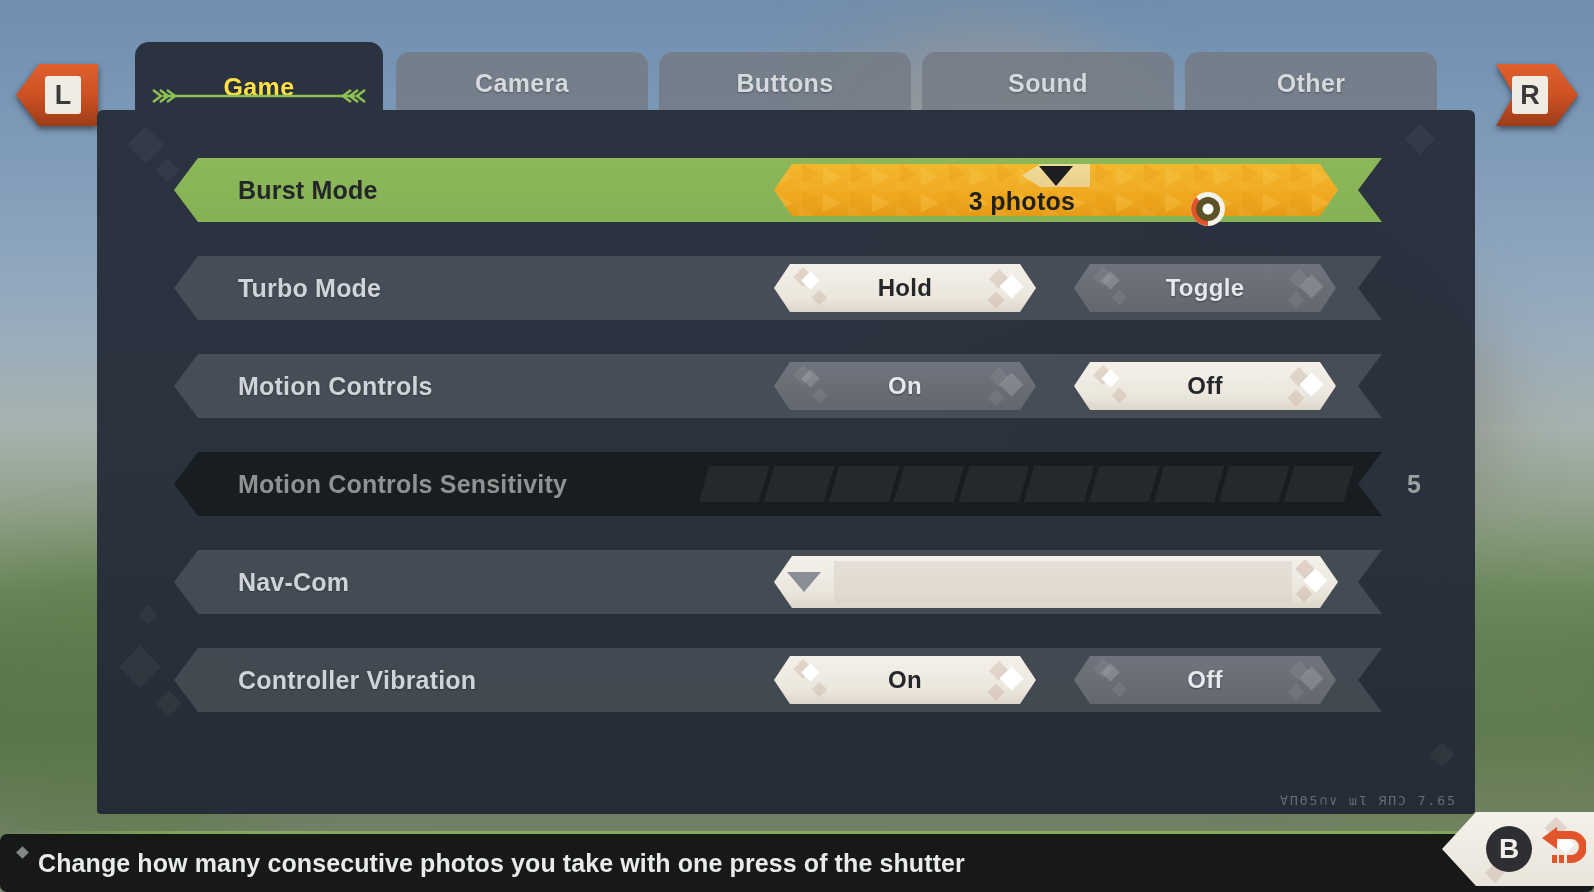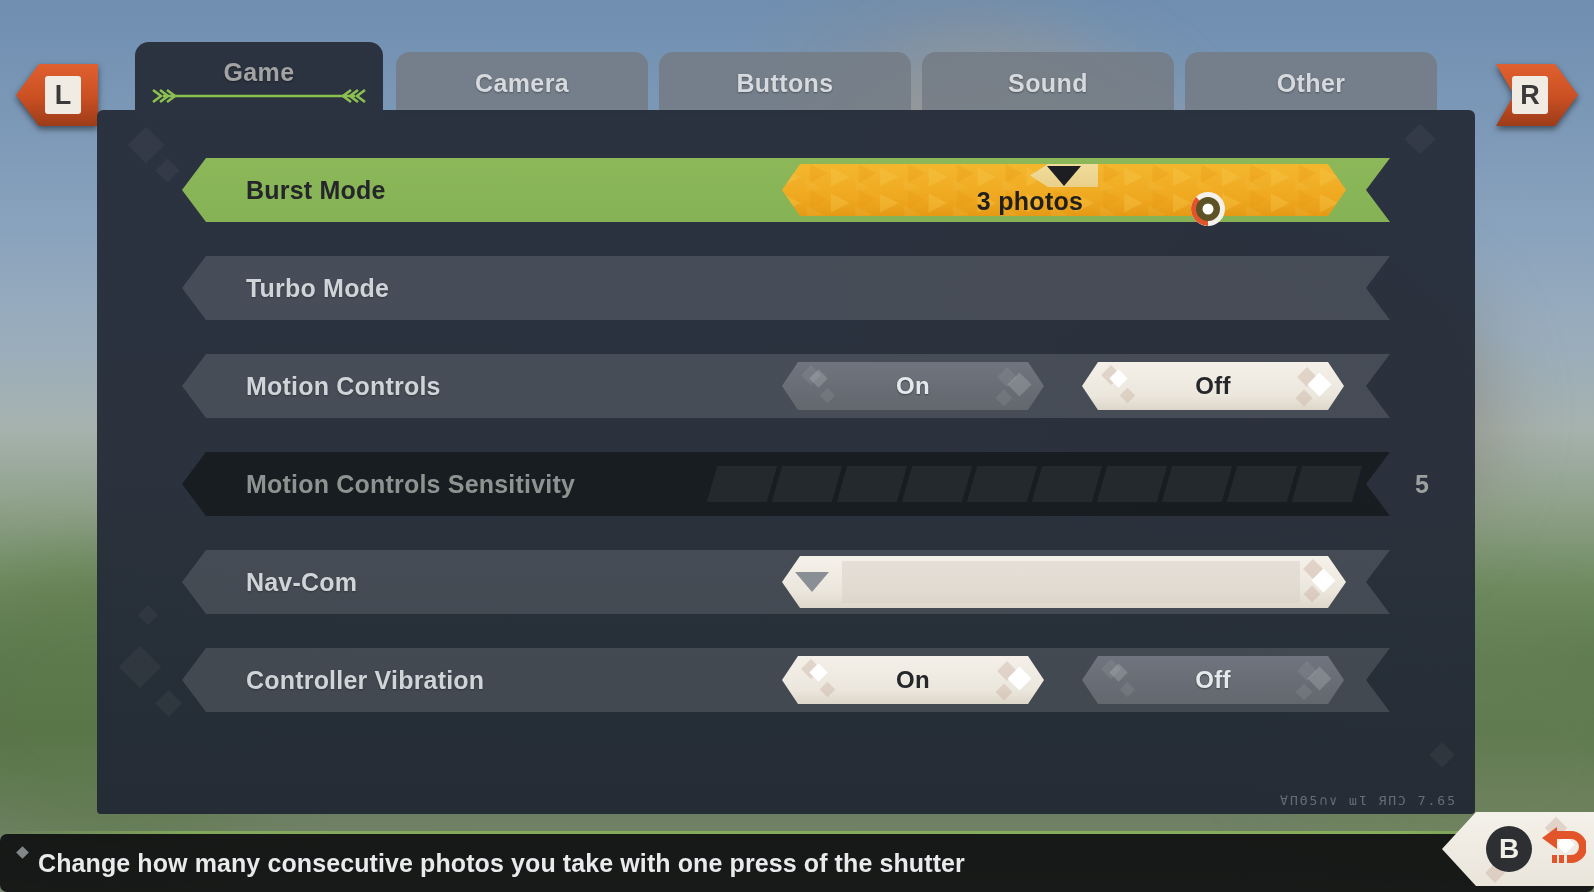--- a/index.html
+++ b/index.html
@@ -44,23 +44,24 @@
     border-radius: 14px 14px 0 0;
     display: flex; align-items: center; justify-content: center;
     font-size: 25px; font-weight: bold;
     letter-spacing: .4px;
     color: #d6dade;
     background: rgba(116,124,133,.88);
     text-shadow: 0 1px 2px rgba(0,0,0,.35);
   }
   .tab.active {
     background: #2b3240;
-    color: #a3a3a3;
+    color: #fde047;
     height: 72px;
     z-index: 6;
+    align-items: flex-end;
   }
   .tab-underline {
     position: absolute; bottom: 10px; left: 14px; right: 14px;
     height: 16px;
   }
   .tab-underline svg { width: 100%; height: 100%; display:block; }
 
   
   .bumper {
     position: absolute;
@@ -101,21 +102,21 @@
   }
   .deco-diamond {
     position: absolute;
     background: rgba(255,255,255,.045);
     transform: rotate(45deg);
   }
 
   
   .row {
     position: absolute;
-    left: 85px;
+    left: 77px;
     width: 1208px;
     height: 64px;
     display: flex; align-items: center;
   }
   .row .rowbg {
     position: absolute; inset: 0;
     clip-path: polygon(24px 0, 100% 0, calc(100% - 24px) 50%, 100% 100%, 24px 100%, 0 50%);
     background: rgba(255,255,255,.135);
   }
   .row.highlight .rowbg {
@@ -425,20 +426,42 @@
               <div class="dd-arrowbox">
                 <div class="tri-down"></div>
               </div>
               <div class="dd-value" style="margin-right: 68px;">3 photos</div>
             </div>
           </div>
         </div>
         <div class="row" style="top: 146px;">
           <div class="rowbg"></div>
           <div class="label">Turbo Mode</div>
+          <div class="control">
+            <div class="hexbtn on">
+              <div class="hexbg"></div>
+              <div class="hexdeco" style="left: 22px; top: 6px; width: 14px; height: 14px;"></div>
+              <div class="hexdeco bright" style="left: 30px; top: 10px; width: 13px; height: 13px;"></div>
+              <div class="hexdeco" style="left: 40px; top: 28px; width: 11px; height: 11px;"></div>
+              <div class="hexdeco" style="right: 30px; top: 8px; width: 14px; height: 14px;"></div>
+              <div class="hexdeco bright" style="right: 16px; top: 14px; width: 17px; height: 17px;"></div>
+              <div class="hexdeco" style="right: 34px; top: 30px; width: 12px; height: 12px;"></div>
+              <span class="hextext">Hold</span>
+            </div>
+            <div class="hexbtn off">
+              <div class="hexbg"></div>
+              <div class="hexdeco" style="left: 22px; top: 6px; width: 14px; height: 14px;"></div>
+              <div class="hexdeco bright" style="left: 30px; top: 10px; width: 13px; height: 13px;"></div>
+              <div class="hexdeco" style="left: 40px; top: 28px; width: 11px; height: 11px;"></div>
+              <div class="hexdeco" style="right: 30px; top: 8px; width: 14px; height: 14px;"></div>
+              <div class="hexdeco bright" style="right: 16px; top: 14px; width: 17px; height: 17px;"></div>
+              <div class="hexdeco" style="right: 34px; top: 30px; width: 12px; height: 12px;"></div>
+              <span class="hextext">Toggle</span>
+            </div>
+          </div>
         </div>
         <div class="row" style="top: 244px;">
           <div class="rowbg"></div>
           <div class="label">Motion Controls</div>
           <div class="control">
             <div class="hexbtn off">
               <div class="hexbg"></div>
               <div class="hexdeco" style="left: 22px; top: 6px; width: 14px; height: 14px;"></div>
               <div class="hexdeco bright" style="left: 30px; top: 10px; width: 13px; height: 13px;"></div>
               <div class="hexdeco" style="left: 40px; top: 28px; width: 11px; height: 11px;"></div>

